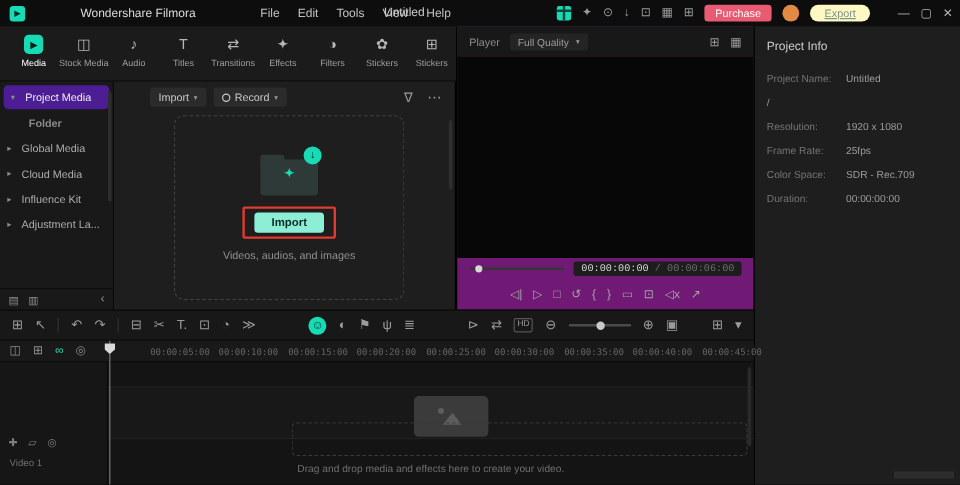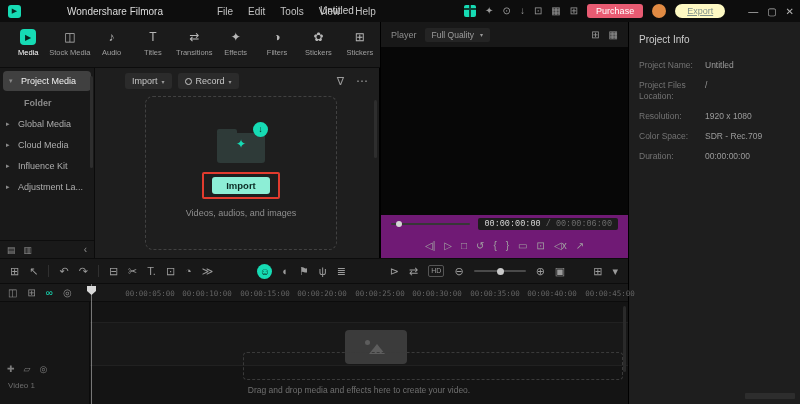--- a/index.html
+++ b/index.html
@@ -33,21 +33,21 @@
   .tab{width:41px;display:flex;flex-direction:column;align-items:center;gap:3px;padding-top:2px;}
   .tglyph{height:16px;display:flex;align-items:center;justify-content:center;font-size:12px;color:#b6b6b6;}
   .tab.selected .tglyph{width:16px;background:#16dbb4;border-radius:4px;color:#08231c;font-size:8px;}
   .tlabel{font-size:7.5px;color:#9f9f9f;white-space:nowrap;}
   .tab.selected .tlabel{color:#fff;}
 
   
   .sidebar{position:absolute;left:0;top:68px;width:95px;height:190px;background:#191919;border-right:1px solid #0b0b0b;}
   .side-item{height:21px;display:flex;align-items:center;gap:4px;padding:0 6px;font-size:9px;color:#adadad;white-space:nowrap;}
   .side-item .chev{font-size:7px;color:#8a8a8a;width:8px;flex:none;}
-  .side-item.selected{background:#404040;border-radius:4px;margin:3px 3px 1px 3px;height:20px;color:#f0f0f0;}
+  .side-item.selected{background:#4c1d95;border-radius:4px;margin:3px 3px 1px 3px;height:20px;color:#f0f0f0;}
   .side-item.child{padding-left:24px;color:#8a8a8a;font-weight:bold;}
   .side-scroll{position:absolute;right:1px;top:8px;width:3px;height:92px;background:#2e2e2e;border-radius:2px;}
   .side-bottom{position:absolute;left:0;right:0;bottom:0;height:18px;border-top:1px solid #0d0d0d;
                display:flex;align-items:center;gap:8px;padding:0 7px;font-size:9px;color:#8f8f8f;}
   .side-bottom .collapse{margin-left:auto;font-size:10px;}
 
   
   .browser{position:absolute;left:95px;top:68px;width:285px;height:190px;background:#1e1e1e;border-right:1px solid #000;}
   .btoolbar{height:26px;display:flex;align-items:center;gap:6px;padding:0 10px 0 30px;}
   .btn-drop{background:#2b2b2b;border-radius:3px;color:#c7c7c7;font-size:9px;padding:3px 7px;
@@ -312,26 +312,29 @@
     </div>
   </section>
 
   <aside class="projectinfo">
     <div class="pi-title">Project Info</div>
     <div class="pi-row">
       <span class="pi-label">Project Name:</span>
       <span class="pi-value">Untitled</span>
     </div>
     <div class="pi-row">
-      <span class="pi-label">Project Files Location:</span>
       <span class="pi-value">/</span>
     </div>
     <div class="pi-row">
       <span class="pi-label">Resolution:</span>
       <span class="pi-value">1920 x 1080</span>
+    </div>
+    <div class="pi-row">
+      <span class="pi-label">Frame Rate:</span>
+      <span class="pi-value">25fps</span>
     </div>
     <div class="pi-row">
       <span class="pi-label">Color Space:</span>
       <span class="pi-value">SDR - Rec.709</span>
     </div>
     <div class="pi-row">
       <span class="pi-label">Duration:</span>
       <span class="pi-value">00:00:00:00</span>
     </div>
     <span class="watermark"></span>

